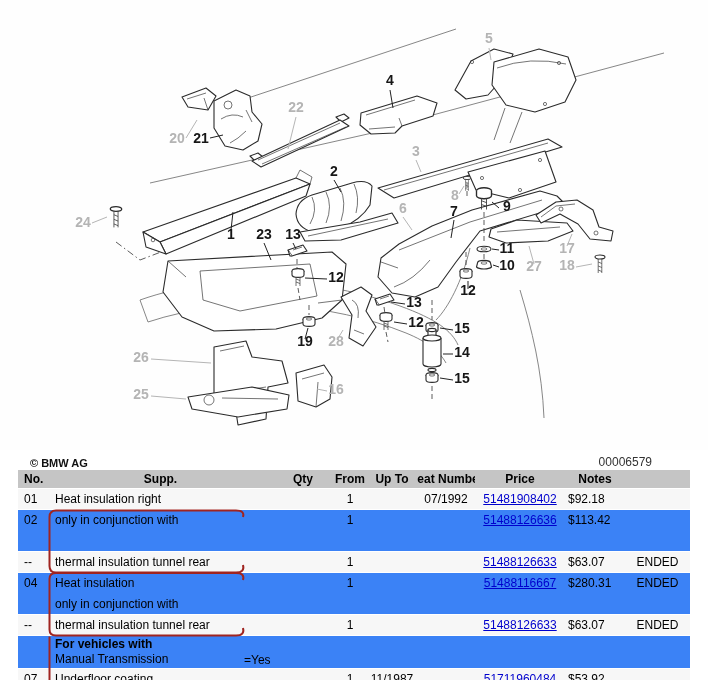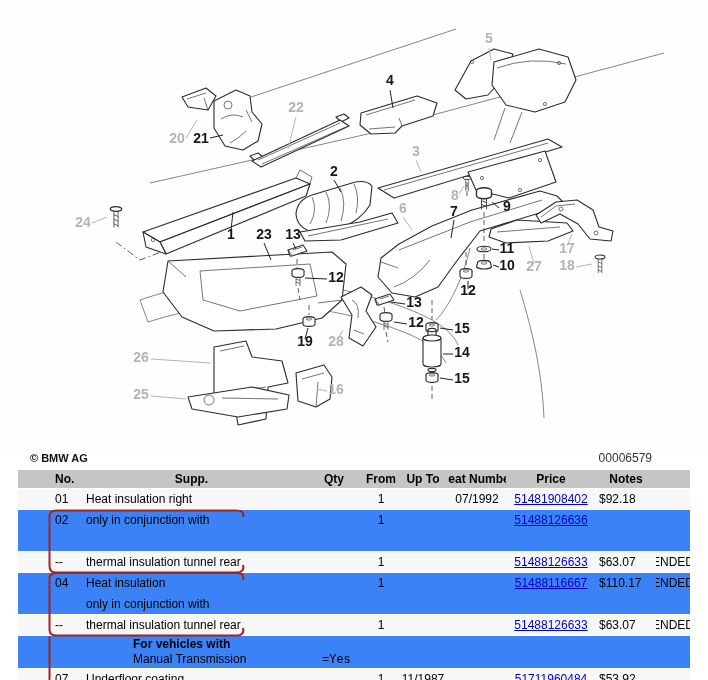--- a/index.html
+++ b/index.html
@@ -13,43 +13,43 @@
   svg .ref { fill:none; stroke:#787878; stroke-width:0.9; }
   svg .dash{ fill:none; stroke:#4a4a4a; stroke-width:0.9; stroke-dasharray:5 3; }
   svg .dashdot { stroke-dasharray:7 3 1.5 3; }
   svg .ld  { fill:none; stroke:#222; stroke-width:1; }
   svg .ldm { fill:none; stroke:#b5b5b5; stroke-width:1; }
   svg text.co { font:bold 14px "Liberation Sans",sans-serif; text-anchor:middle; fill:#161616; }
   svg text.co.muted { fill:#b4b4b4; }
 
   
   .plate { position:absolute; top:447px; left:0; width:708px; height:22px;
-           display:flex; justify-content:space-between; align-items:center;
+           display:flex; justify-content:space-between; align-items:flex-end;
            padding:0 56px 0 30px; box-sizing:border-box;gap:45px; }
   .copyright { font-size:11px; font-weight:bold; color:#111; }
   .diag-no   { font-size:12px; color:#333; }
 
   
   .ptable { position:absolute; top:470px; left:18px; width:672px; height:210px; overflow:hidden; }
   .thead, .row { display:grid;
       grid-template-columns:30px 225px 60px 34px 50px 58px 90px 60px 1fr;
-      box-sizing:border-box; border-bottom:1px solid #fff;padding-left:31px; }
+      box-sizing:border-box; border-bottom:1px solid #fff; }
   .thead { height:19px; background:#c5c5c5; font-weight:bold; }
   .thead .cell { line-height:18px; align-items:center; }
   .row { background:#f7f7f7; }
   .row.shaded { background:#3b82f6; }
   .cell { font-size:12px; color:#000; display:flex; align-items:flex-start;
           line-height:21px; overflow:hidden; white-space:nowrap; }
   .c-no   { padding-left:6px; }
   .c-desc { display:block; padding-left:7px; position:relative; }
   .dline  { line-height:21px; white-space:nowrap; }
   .row.tight { padding-top:1px; }
   .row.tight .dline { line-height:15px; }
   .dline.b { font-weight:bold; }
-  .supp-inline { position:absolute; left:196px; top:16px; line-height:15px; font-size:12px;font-family:Liberation Mono, monospace; }
+  .supp-inline { position:absolute; left:196px; top:16px; line-height:15px; font-size:12px; }
   .c-qty,.c-from,.c-upto,.c-notes,.c-part { justify-content:center; }
   .c-supp { justify-content:center; }
   .c-price{ padding-left:3px; }
   .thead .c-no { justify-content:flex-start; }
   a.plink { color:#0000cd; text-decoration:underline; cursor:pointer; }
   .overlay { position:absolute; top:0; left:0; pointer-events:none; z-index:3; }
 </style>
 </head>
 <body>
 
@@ -315,20 +315,21 @@
         <div class="cell c-desc">
           <div class="dline">only in conjunction with</div>
         </div>
         <div class="cell c-supp"></div>
         <div class="cell c-qty">1</div>
         <div class="cell c-from"></div>
         <div class="cell c-upto"></div>
         <div class="cell c-part">
           <a href="#" class="plink">51488126636</a>
         </div>
+        <div class="cell c-price">$113.42</div>
         <div class="cell c-notes"></div>
       </div>
       <div class="row" style="height: 21px;">
         <div class="cell c-no">--</div>
         <div class="cell c-desc">
           <div class="dline">thermal insulation tunnel rear</div>
         </div>
         <div class="cell c-supp"></div>
         <div class="cell c-qty">1</div>
         <div class="cell c-from"></div>
@@ -345,39 +346,39 @@
           <div class="dline">Heat insulation</div>
           <div class="dline">only in conjunction with</div>
         </div>
         <div class="cell c-supp"></div>
         <div class="cell c-qty">1</div>
         <div class="cell c-from"></div>
         <div class="cell c-upto"></div>
         <div class="cell c-part">
           <a href="#" class="plink">51488116667</a>
         </div>
-        <div class="cell c-price">$110.17</div>
+        <div class="cell c-price">$280.31</div>
         <div class="cell c-notes">ENDED</div>
       </div>
       <div class="row" style="height: 21px;">
         <div class="cell c-no">--</div>
         <div class="cell c-desc">
           <div class="dline">thermal insulation tunnel rear</div>
         </div>
         <div class="cell c-supp"></div>
         <div class="cell c-qty">1</div>
         <div class="cell c-from"></div>
         <div class="cell c-upto"></div>
         <div class="cell c-part">
           <a href="#" class="plink">51488126633</a>
         </div>
         <div class="cell c-price">$63.07</div>
         <div class="cell c-notes">ENDED</div>
       </div>
-      <div class="row shaded tight" style="height: 33px; gap: 47px;">
+      <div class="row shaded tight" style="height: 33px;">
         <div class="cell c-no"></div>
         <div class="cell c-desc">
           <div class="dline b">For vehicles with</div>
           <div class="dline">Manual Transmission</div>
           <span class="supp-inline">=Yes</span>
         </div>
         <div class="cell c-supp"></div>
         <div class="cell c-qty"></div>
         <div class="cell c-from"></div>
         <div class="cell c-upto"></div>

